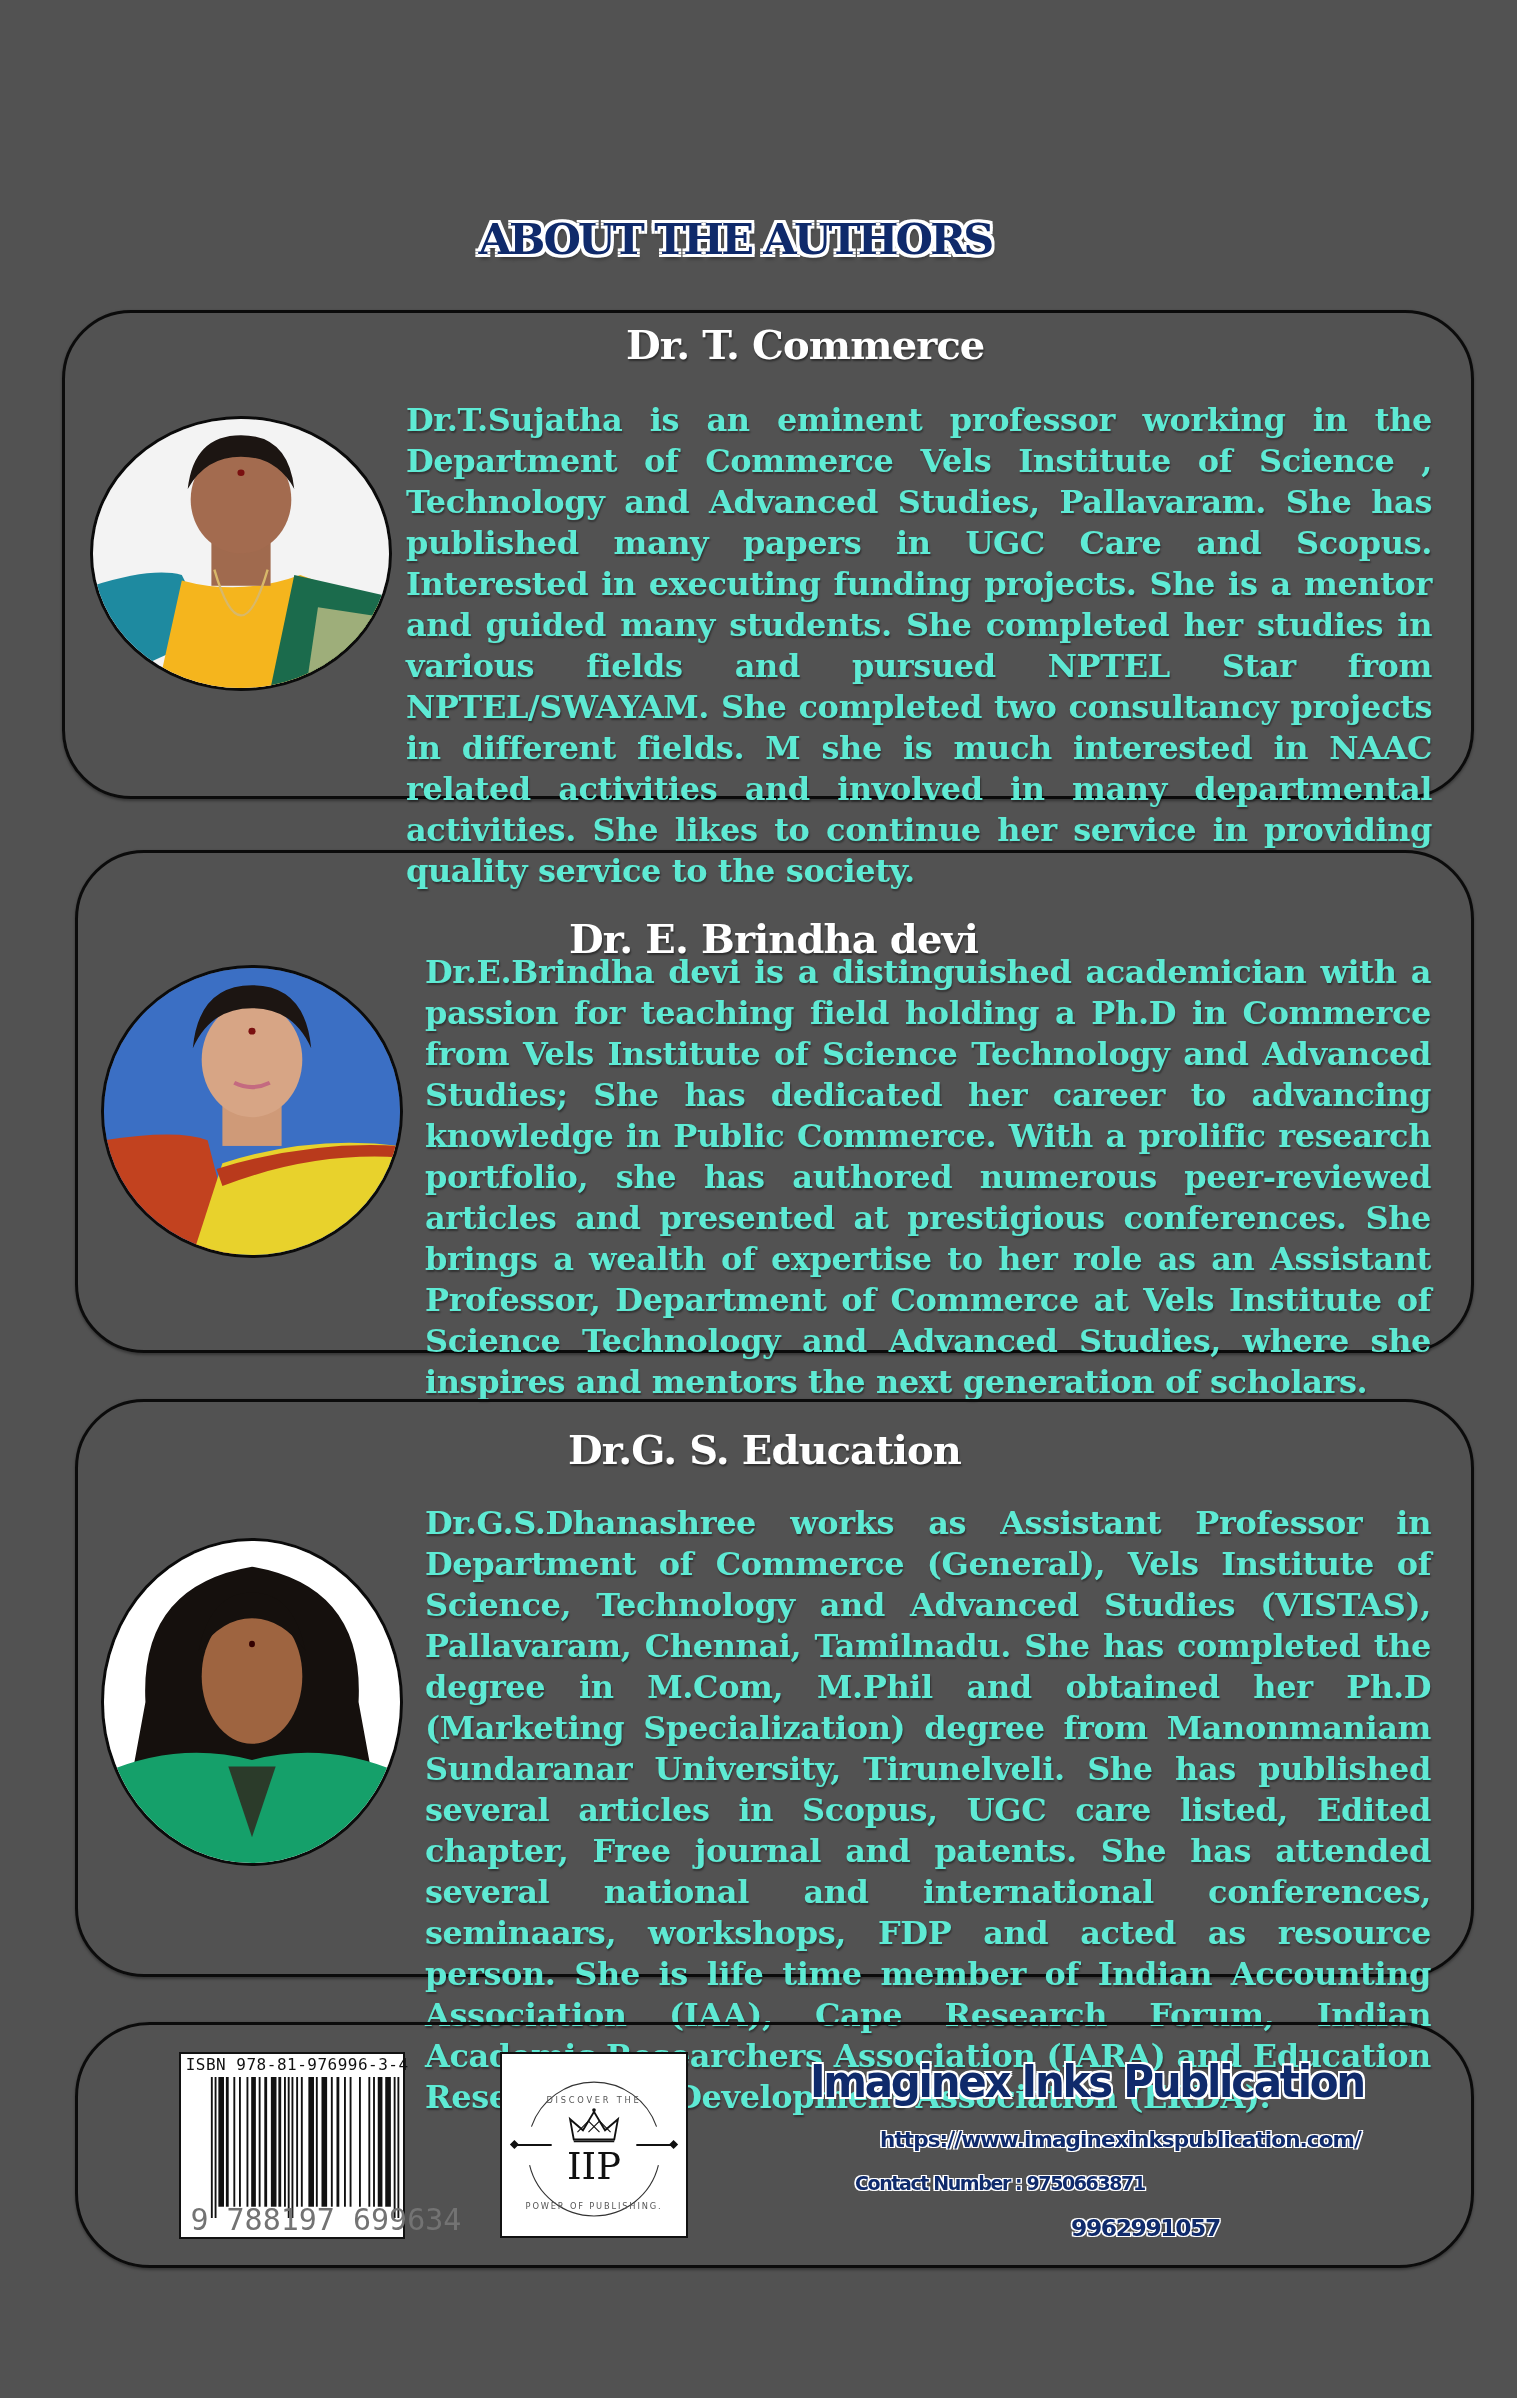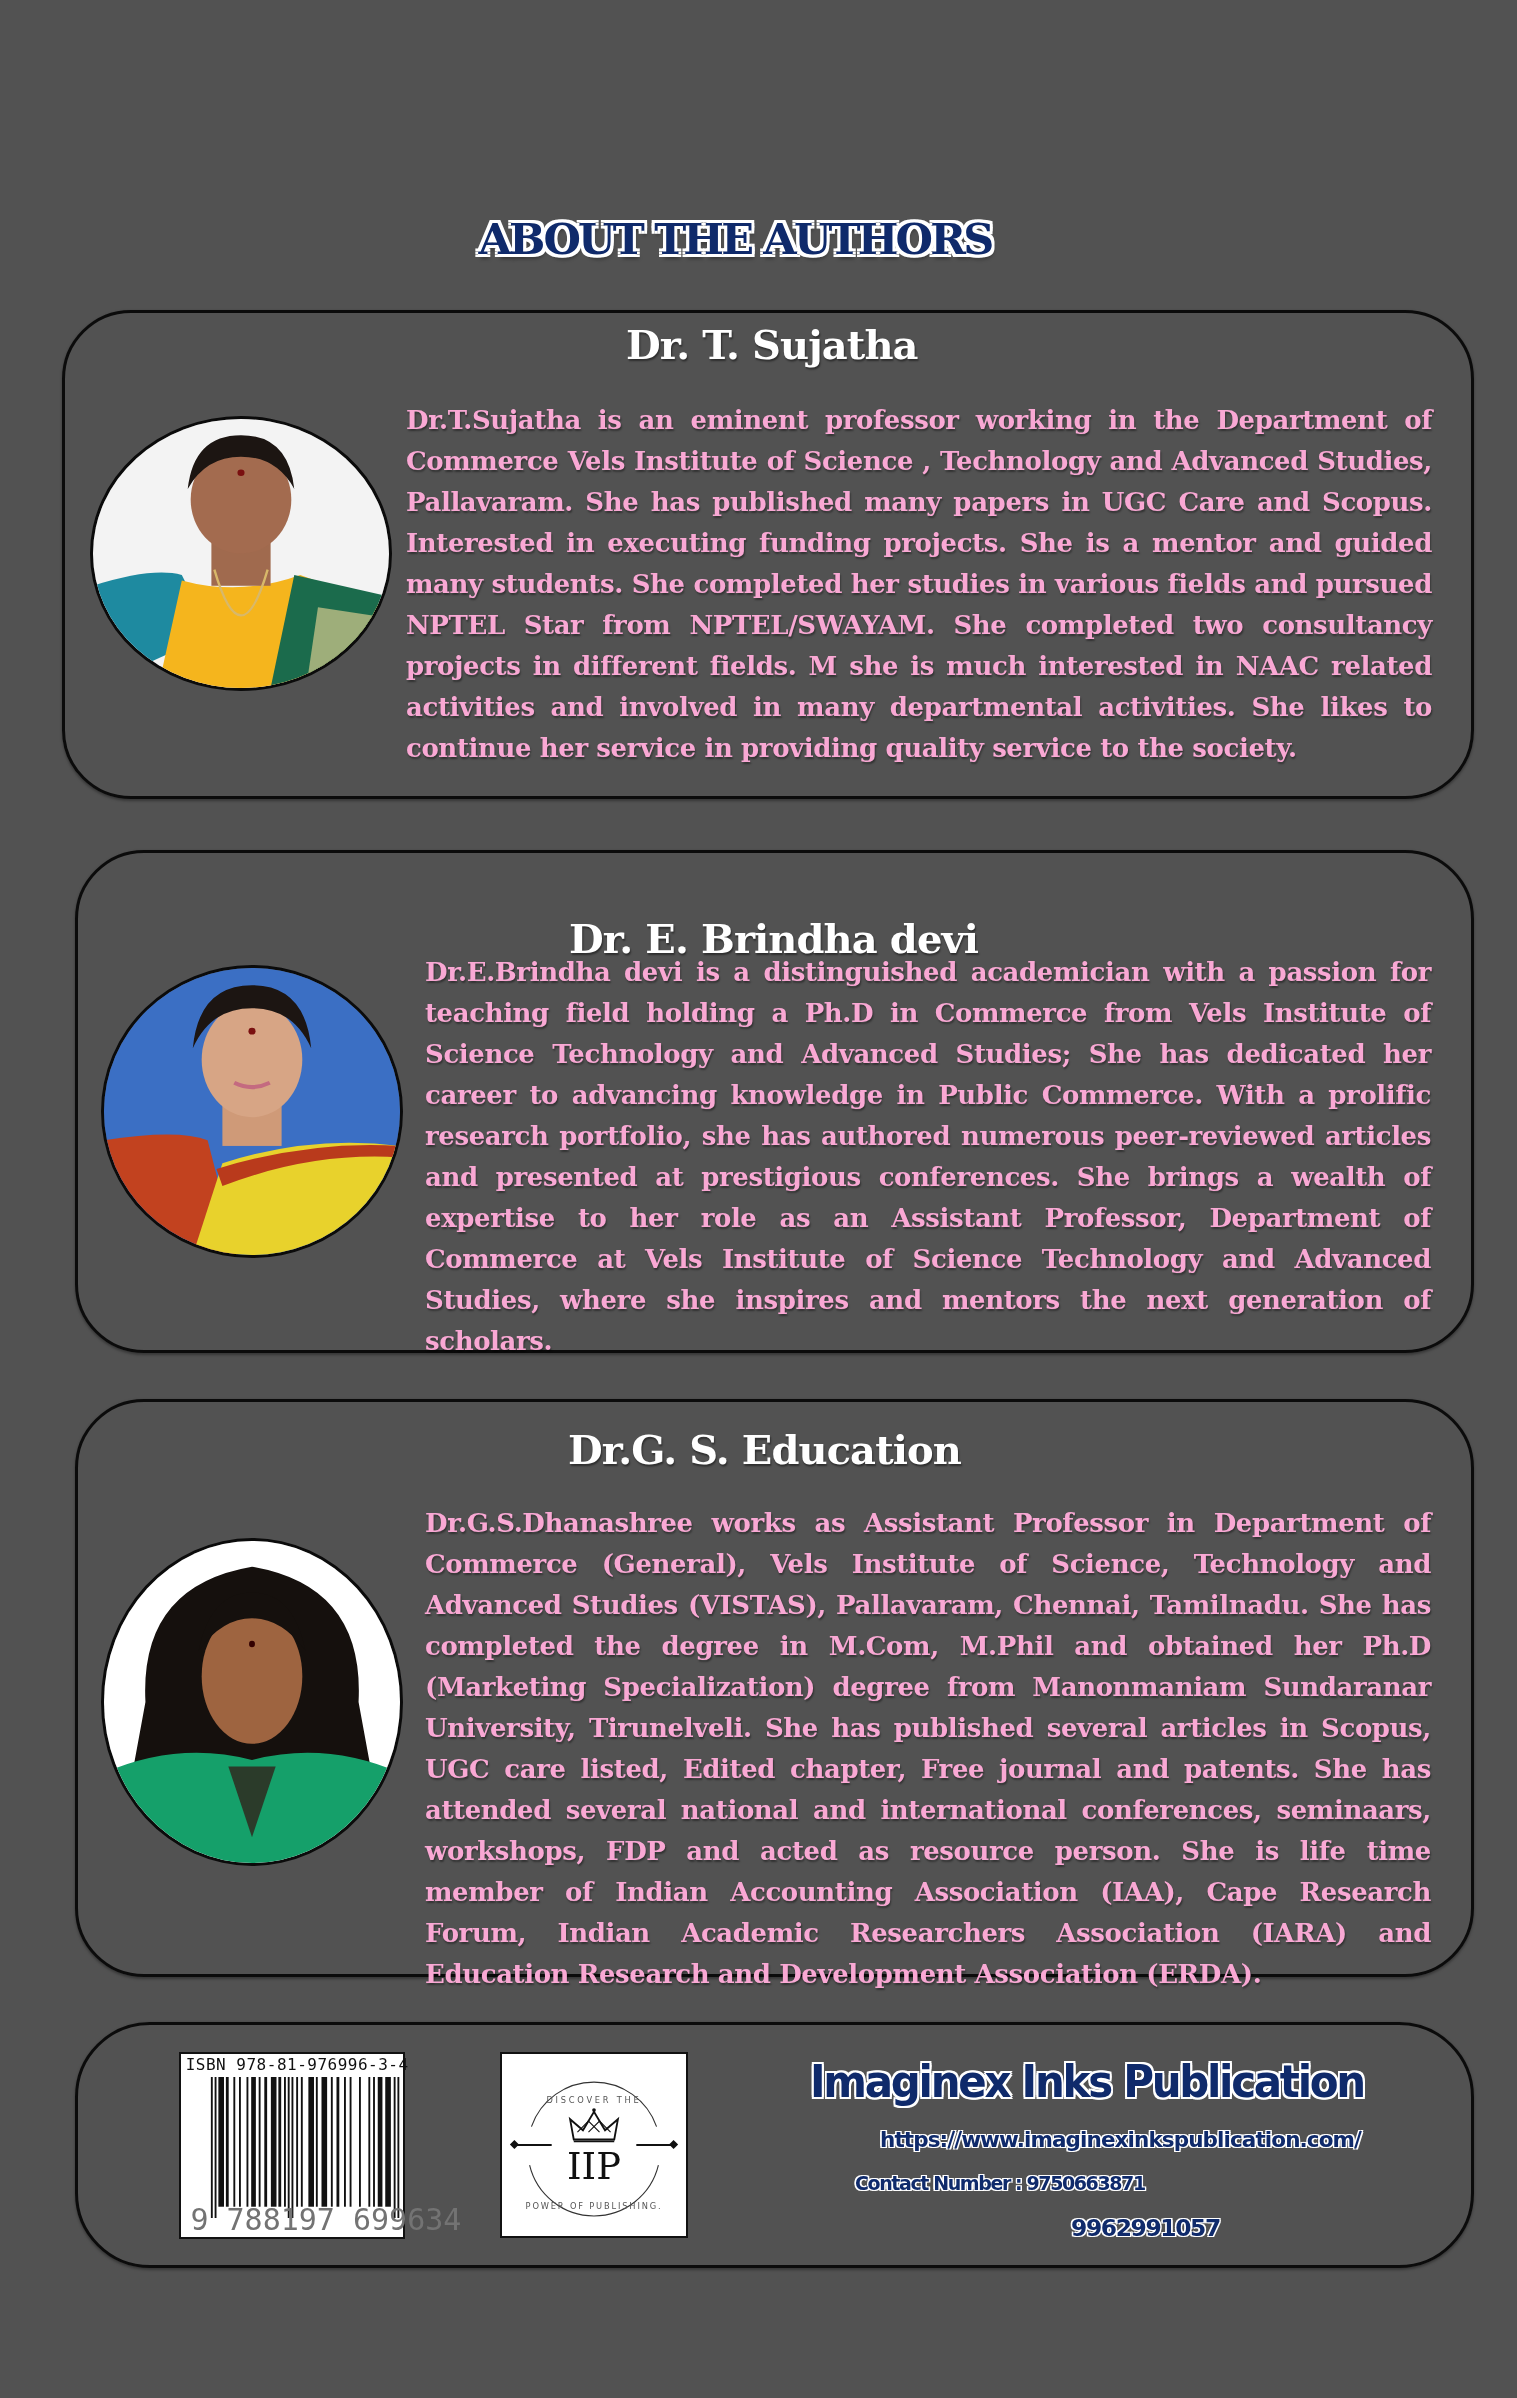--- a/index.html
+++ b/index.html
@@ -42,25 +42,25 @@
       font-size: 40px;
       font-weight: bold;
       letter-spacing: -0.9px;
       color: #ffffff;
       white-space: nowrap;
       text-shadow: 0.9px 1.9px 1.9px rgba(0,0,0,0.45);
     }
     .author-bio {
       position: absolute;
       font-family: "DejaVu Serif", serif;
-      font-size: 26px;
+      font-size: 32px;
       font-weight: bold;
       line-height: 41px;
       letter-spacing: -0.4px;
-      color: #f9a8d4;
+      color: #5eead4;
       text-align: justify;
       text-shadow: 0.9px 1.9px 1.9px rgba(0,0,0,0.4);
       margin: 0;
     }
     .photo {
       position: absolute;
       border-radius: 50%;
       border: 3.7px solid #0b0b0b;
       overflow: hidden;
       box-sizing: border-box;
@@ -177,21 +177,21 @@
     <path d="M22 100 L30 60 Q50 66 70 58 L100 70 L100 100 Z" fill="#f5b51d"></path>
     <path d="M68 58 L100 66 L100 78 L74 100 L60 100 Z" fill="#1b6b4c"></path>
     <path d="M76 70 L100 74 L100 84 L82 100 L72 100 Z" fill="#9eae7a"></path>
     <rect x="40" y="46" width="20" height="16" fill="#a06a4e"></rect>
     <ellipse cx="50" cy="30" rx="17" ry="20" fill="#a36b4f"></ellipse>
     <path d="M32 26 Q34 6 50 6 Q66 6 68 26 Q62 14 50 14 Q38 14 32 26 Z" fill="#1c1512"></path>
     <circle cx="50" cy="20" r="1.2" fill="#7a1010"></circle>
     <path d="M41 56 Q50 90 59 56" stroke="#d8b86a" stroke-width="0.8" fill="none"></path>
   </svg>
 </div>
-<div class="author-name" style="left:626px; top:321px;">Dr. T. Sujatha</div>
+<div class="author-name" style="left:626px; top:321px;">Dr. T. Commerce</div>
 <p class="author-bio" style="left:406px; top:400px; width:1026px;">Dr.T.Sujatha is an eminent professor working in the Department of Commerce Vels Institute of Science , Technology and Advanced Studies, Pallavaram. She has published many papers in UGC Care and Scopus. Interested in executing funding projects. She is a mentor and guided many students. She completed her studies in various fields and pursued NPTEL Star from NPTEL/SWAYAM. She completed two consultancy projects in different fields. M she is much interested in NAAC related activities and involved  in many departmental activities. She likes to continue her service in providing quality service to the society.</p>
 
 <div class="card" style="left:75px; top:850px; width:1393px; height:497px;"></div>
 <div class="photo" style="left:101px; top:965px; width:302px; height:293px;">
   <svg viewBox="0 0 100 100" preserveAspectRatio="none">
     <rect width="100" height="100" fill="#3b6fc4"></rect>
     <path d="M0 60 Q25 56 35 60 L45 100 L0 100 Z" fill="#c2421f"></path>
     <path d="M30 100 L40 68 Q70 58 100 62 L100 100 Z" fill="#e8d22c"></path>
     <path d="M38 70 Q70 60 100 62 L100 66 Q70 64 40 76 Z" fill="#b93a1c"></path>
     <rect x="40" y="48" width="20" height="14" fill="#cf9a78"></rect>

